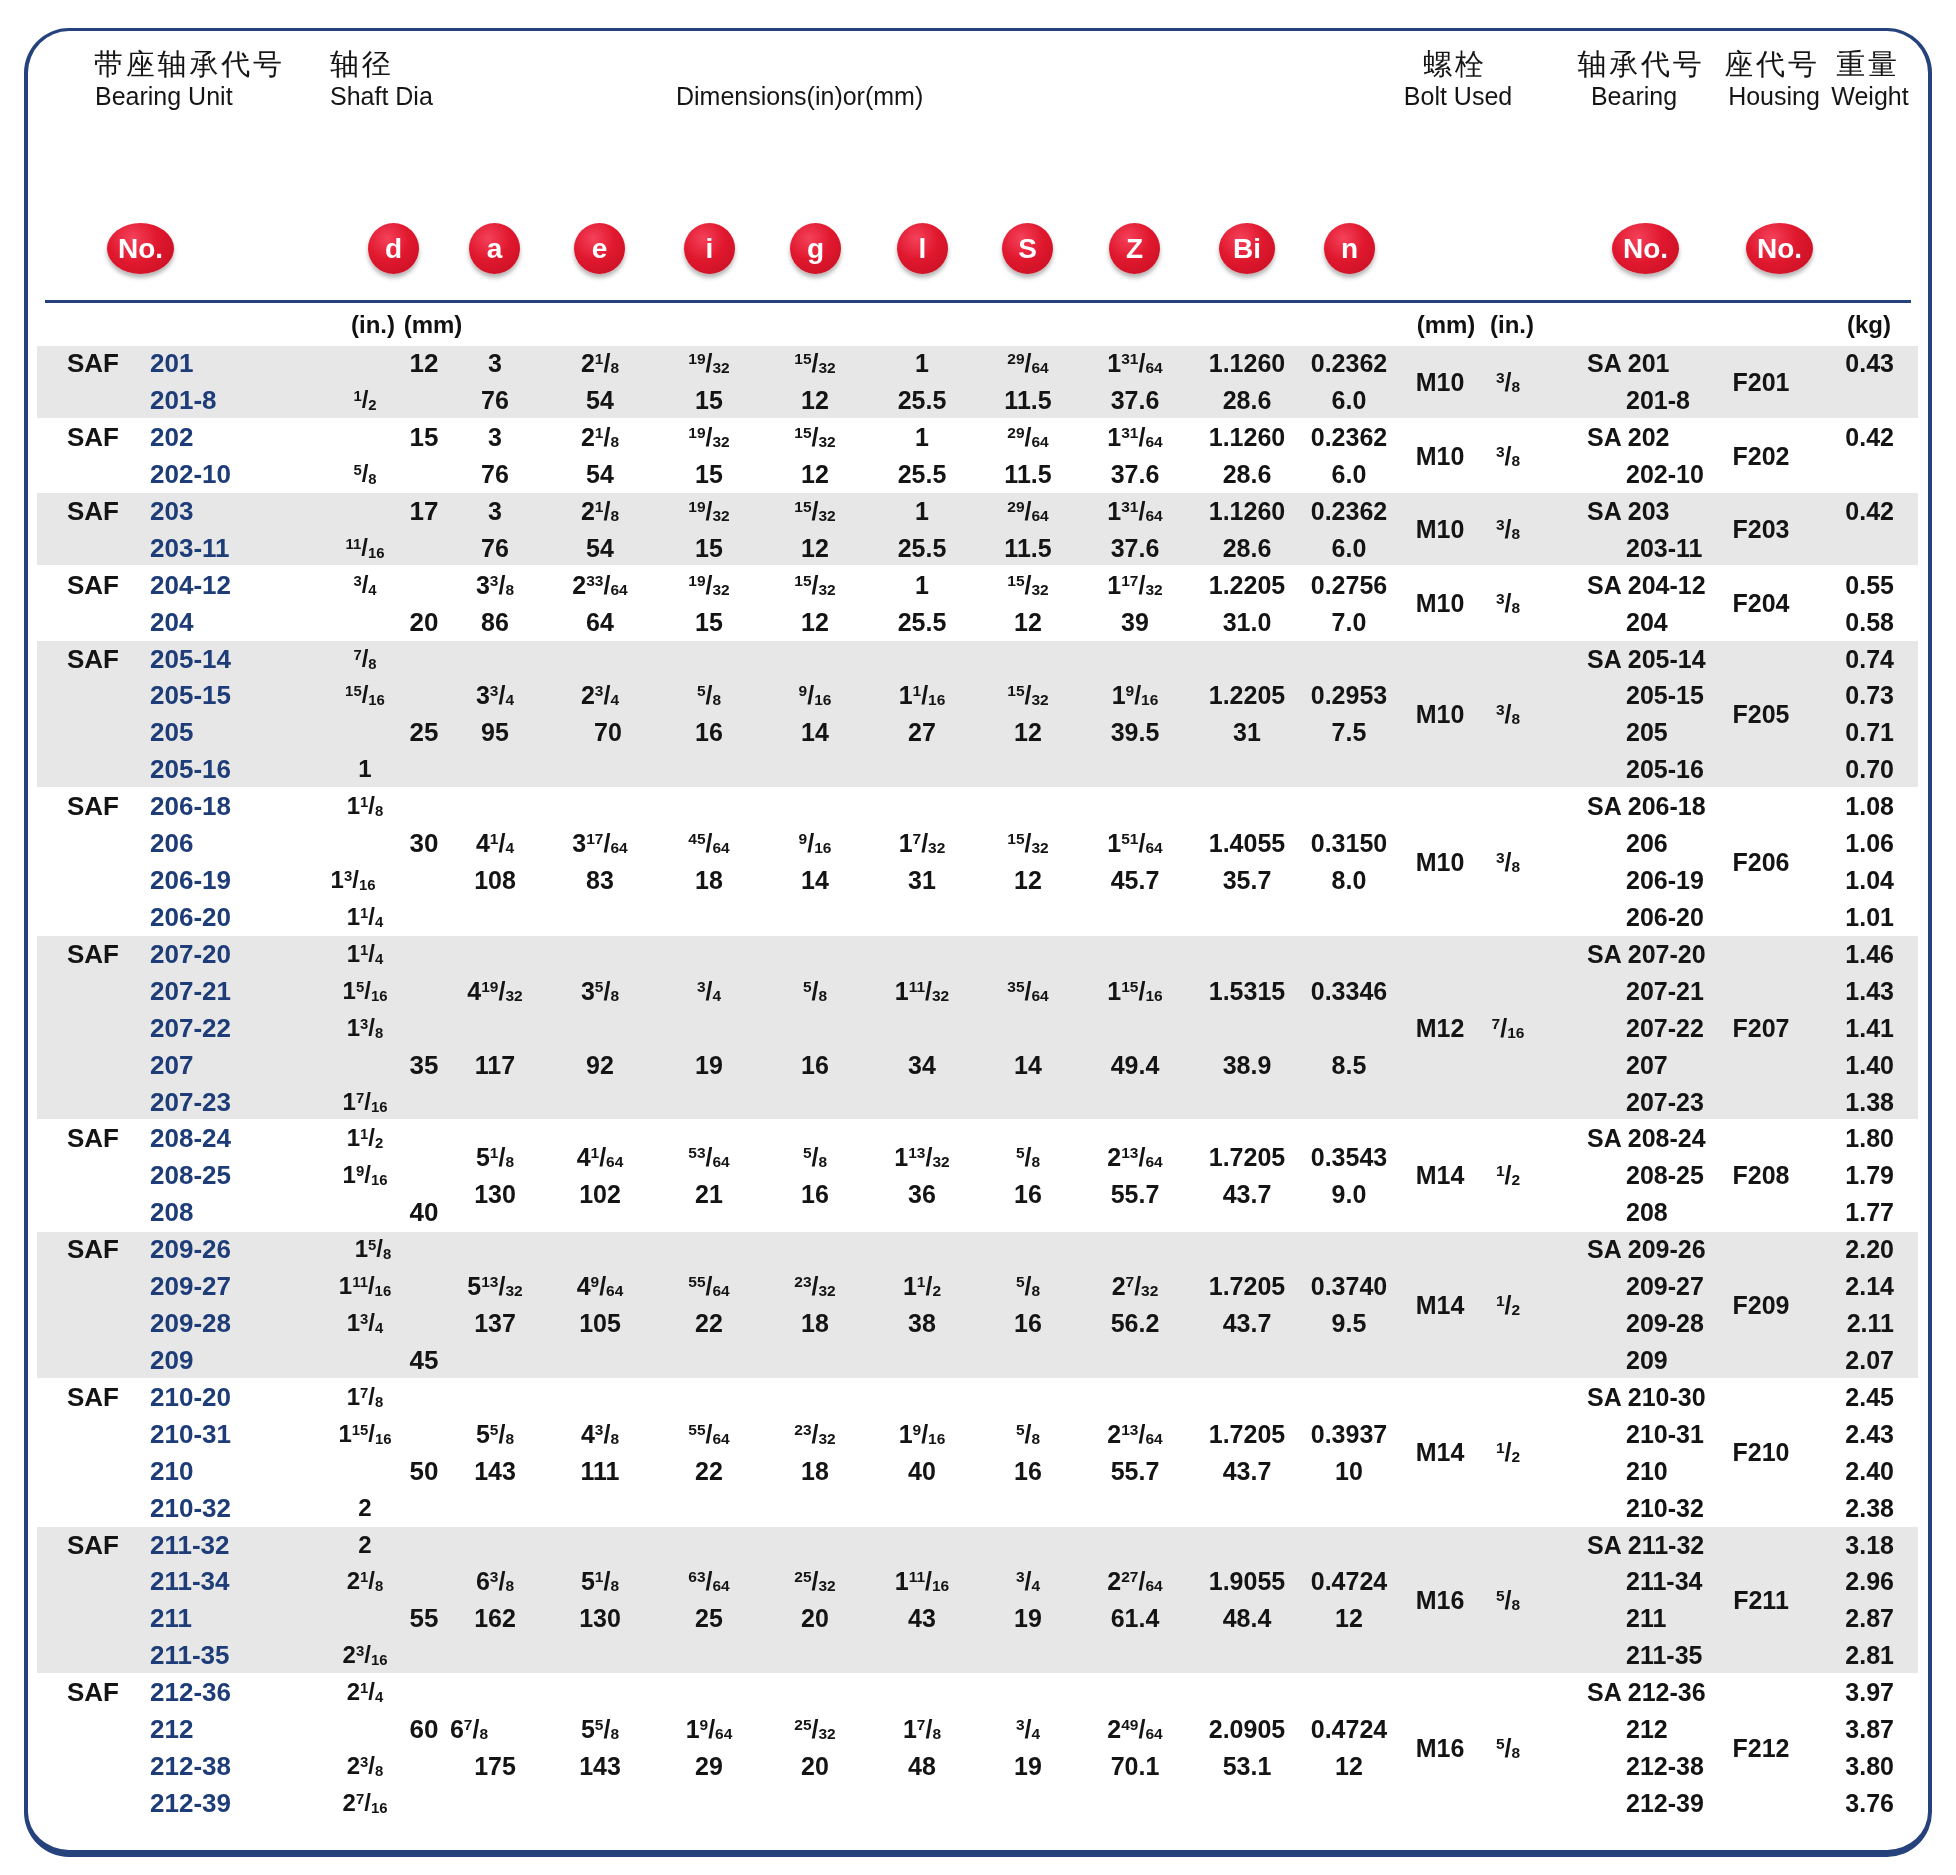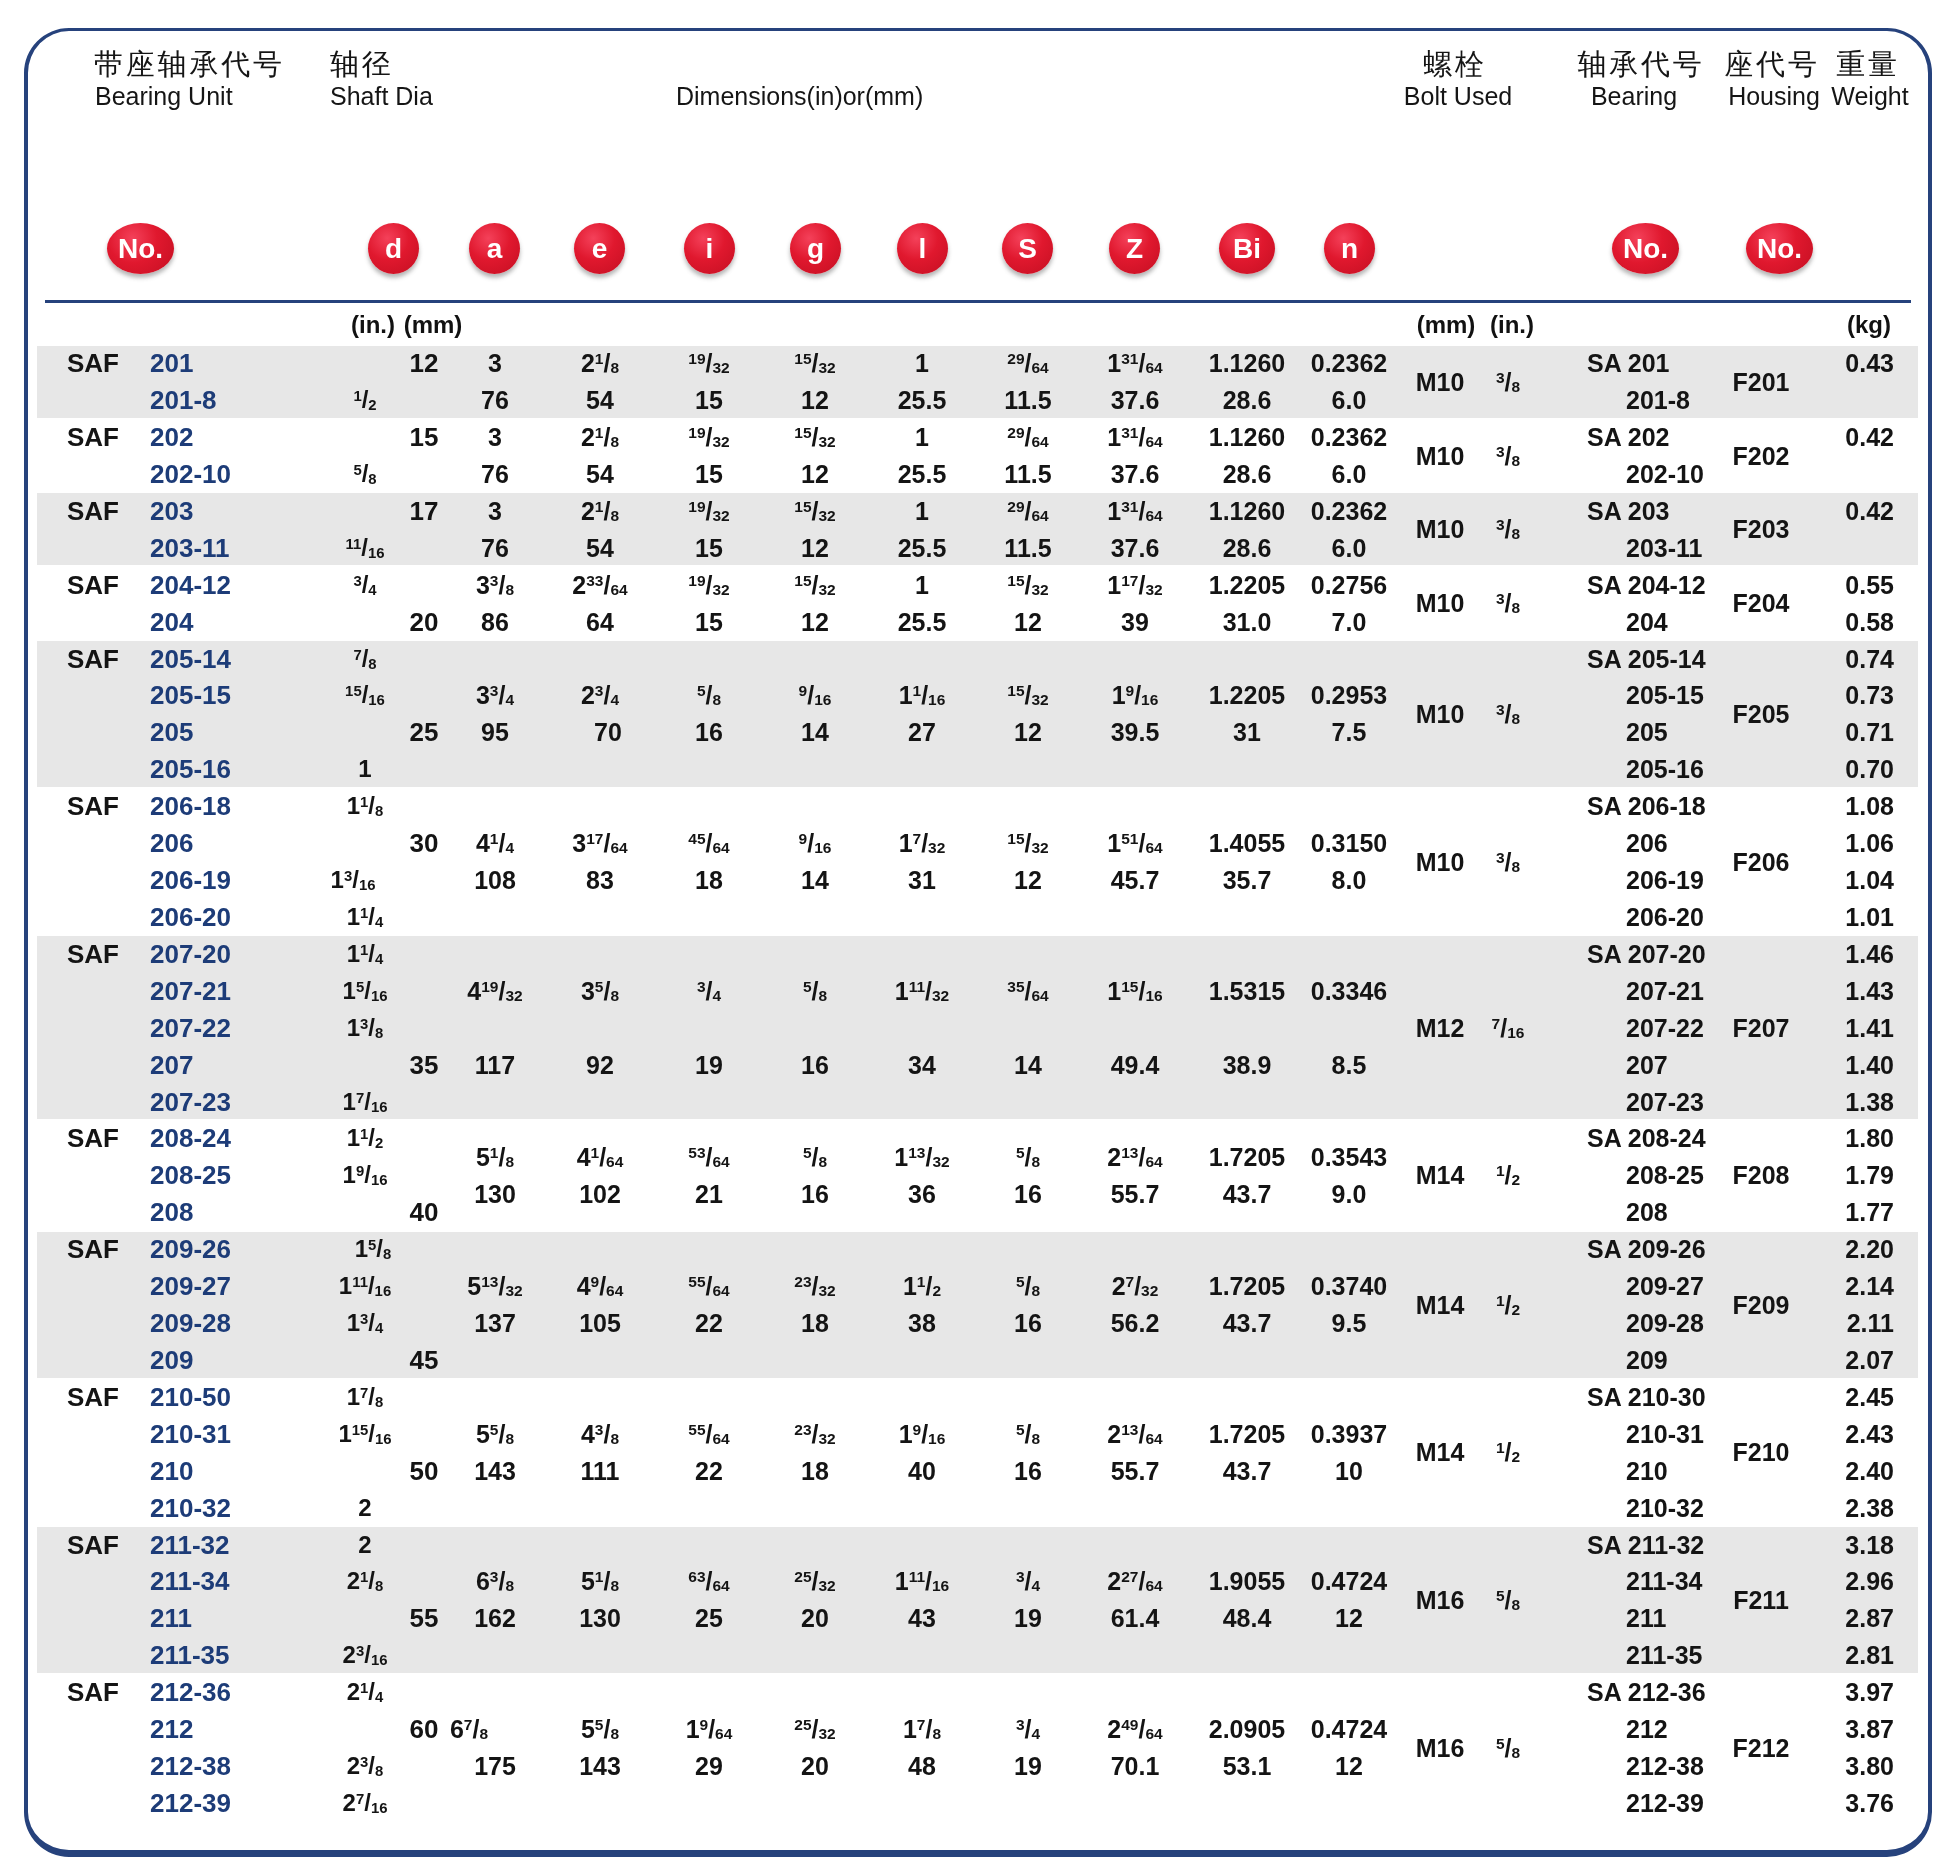--- a/index.html
+++ b/index.html
@@ -376,21 +376,21 @@
       <div class="cell dim" style="left: 815px; top: 1323px;">18</div>
       <div class="cell dim" style="left: 922px; top: 1323px;">38</div>
       <div class="cell dim" style="left: 1028px; top: 1323px;">16</div>
       <div class="cell dim" style="left: 1135px; top: 1323px;">56.2</div>
       <div class="cell dim" style="left: 1247px; top: 1323px;">43.7</div>
       <div class="cell dim" style="left: 1349px; top: 1323px;">9.5</div>
       <div class="cell dim" style="left: 1440px; top: 1305px;">M14</div>
       <div class="cell dim" style="left: 1508px; top: 1305px;"><sup>1</sup>/<sub>2</sub></div>
       <div class="cell dim" style="left: 1761px; top: 1305px;">F209</div>
       <div class="cell" style="left: 67px; top: 1397px;">SAF</div>
-      <div class="cell no" style="left: 150px; top: 1397px;">210-50</div>
+      <div class="cell no" style="left: 150px; top: 1397px;">210-20</div>
       <div class="cell din" style="left: 365px; top: 1397px;">1<sup>7</sup>/<sub>8</sub></div>
       <div class="cell bno" style="left: 1587px; top: 1397px;">SA 210-30</div>
       <div class="cell wt" style="top: 1397px; text-align: right;">2.45</div>
       <div class="cell no" style="left: 150px; top: 1434px;">210-31</div>
       <div class="cell din" style="left: 365px; top: 1434px;">1<sup>15</sup>/<sub>16</sub></div>
       <div class="cell bno" style="left: 1626px; top: 1434px;">210-31</div>
       <div class="cell wt" style="top: 1434px;">2.43</div>
       <div class="cell no" style="left: 150px; top: 1471px;">210</div>
       <div class="cell dmm" style="left: 424px; top: 1471px;">50</div>
       <div class="cell bno" style="left: 1626px; top: 1471px;">210</div>

